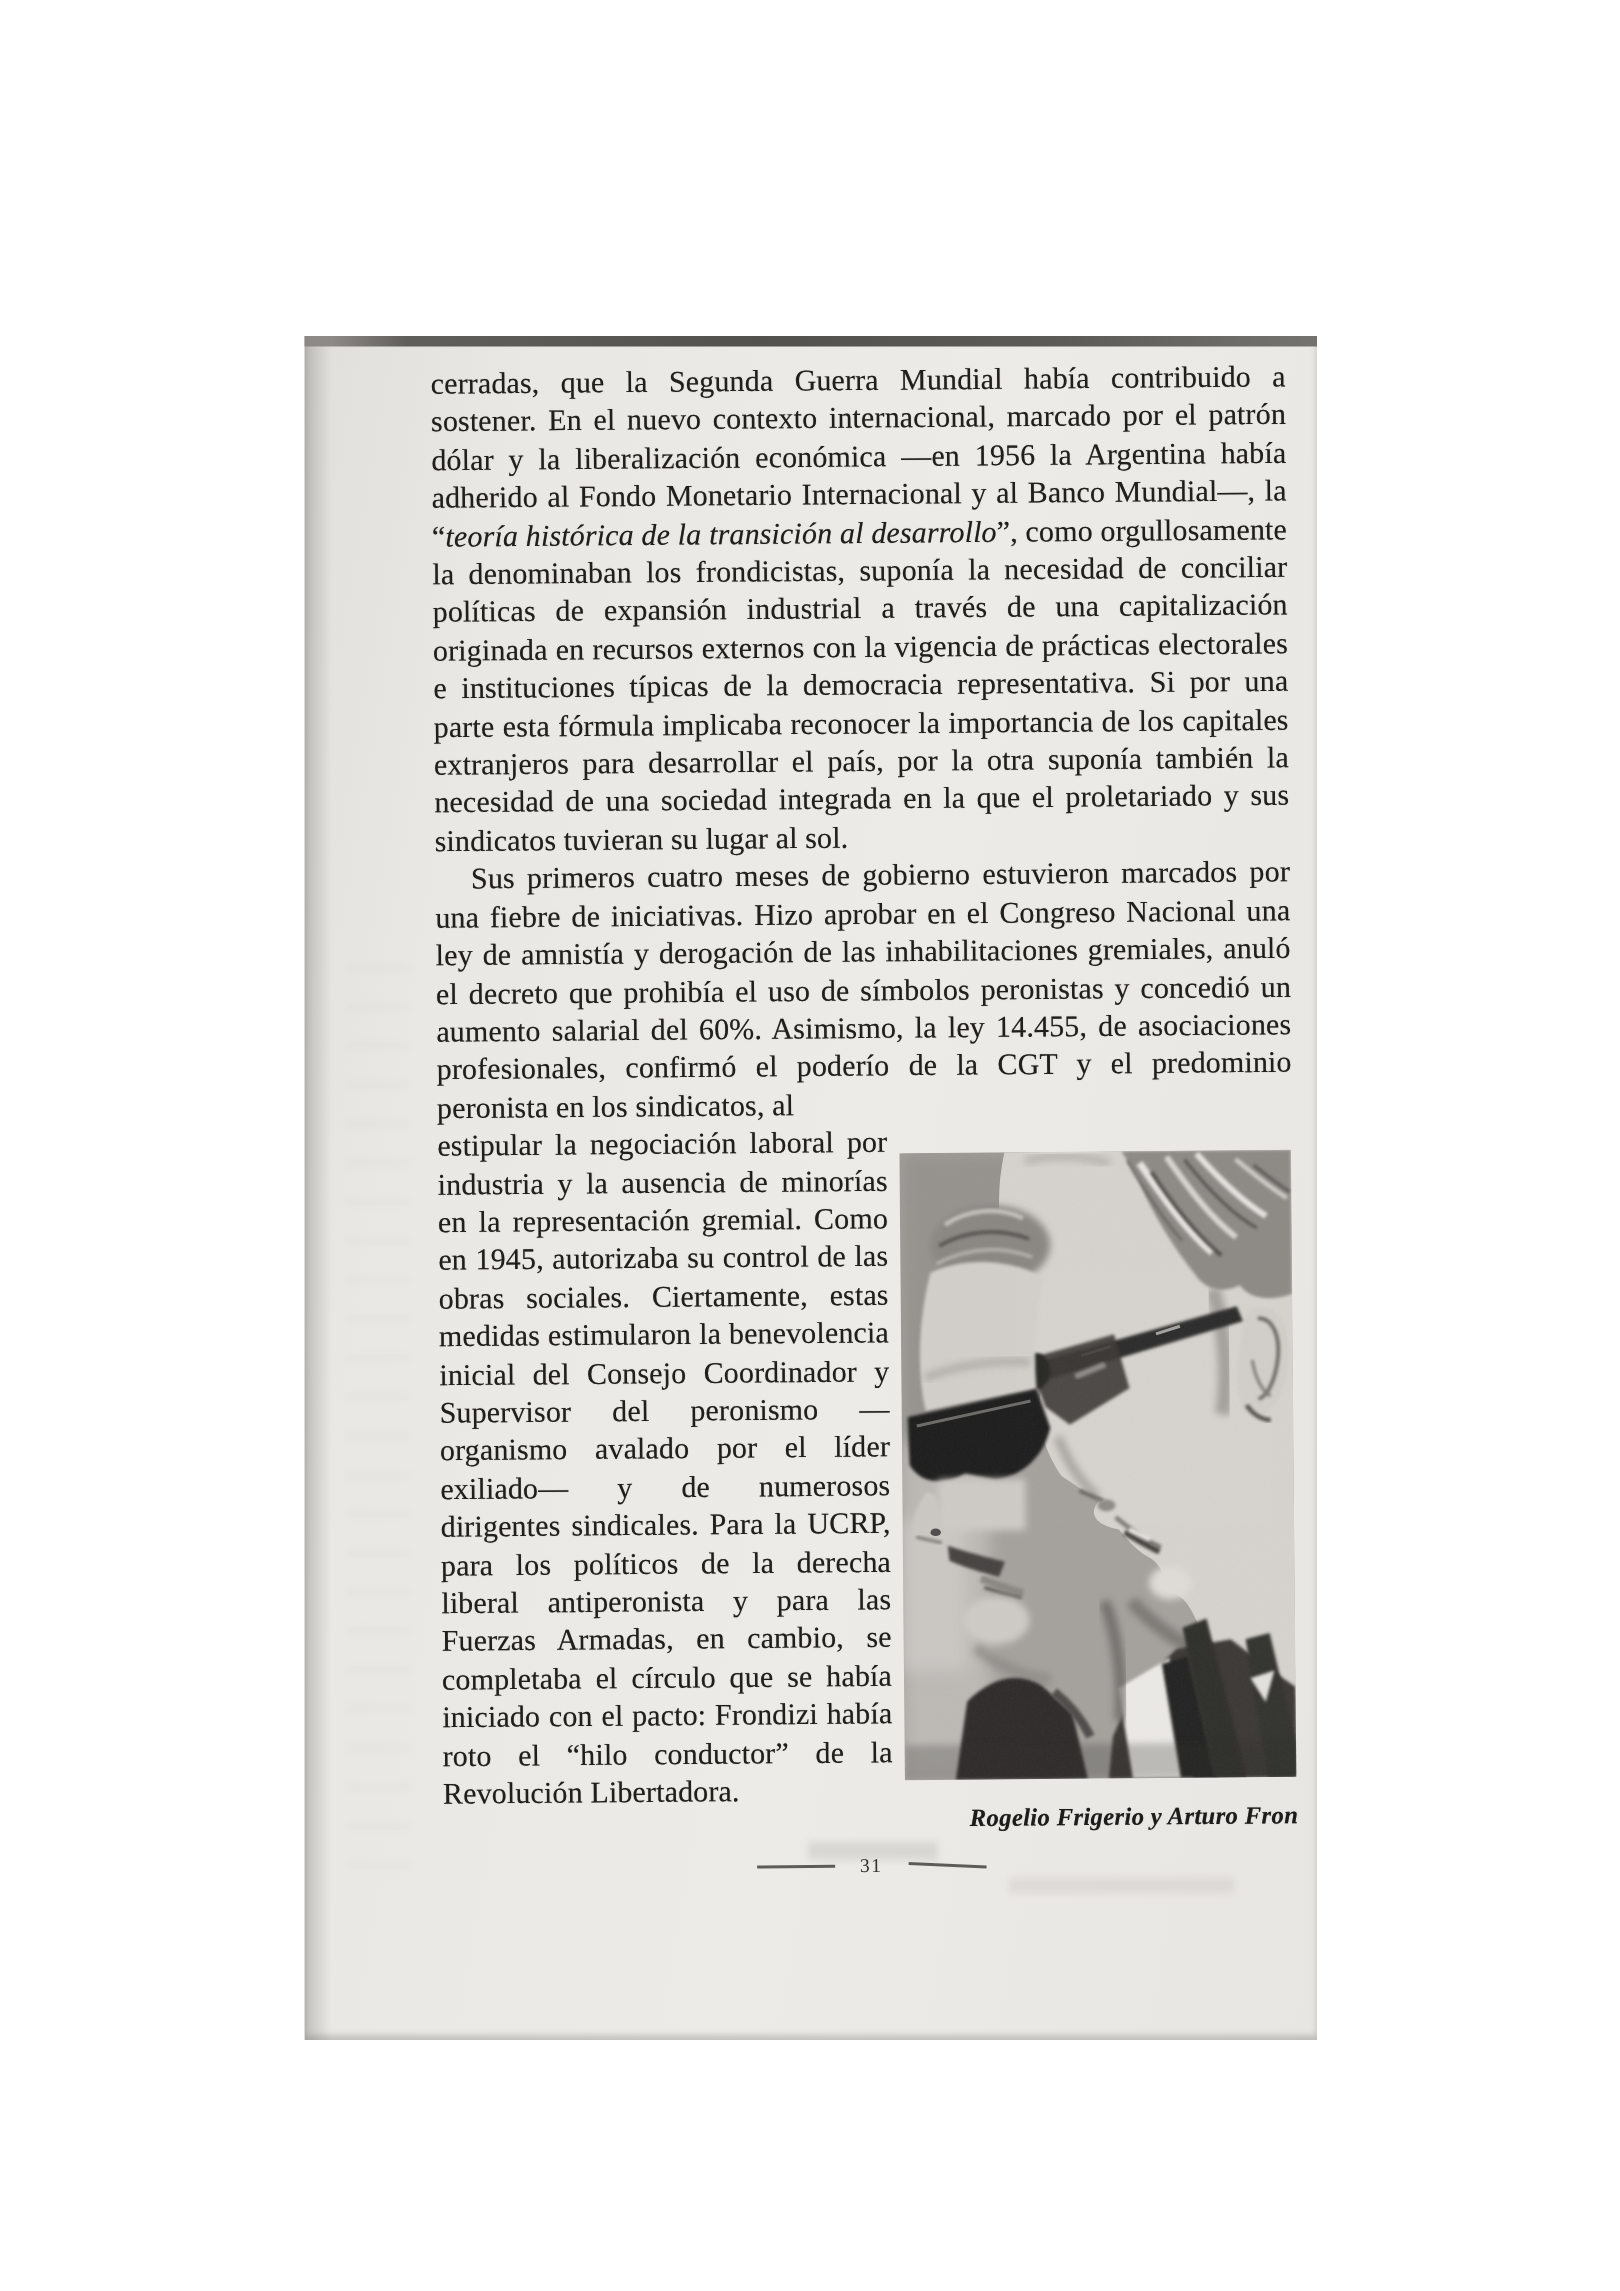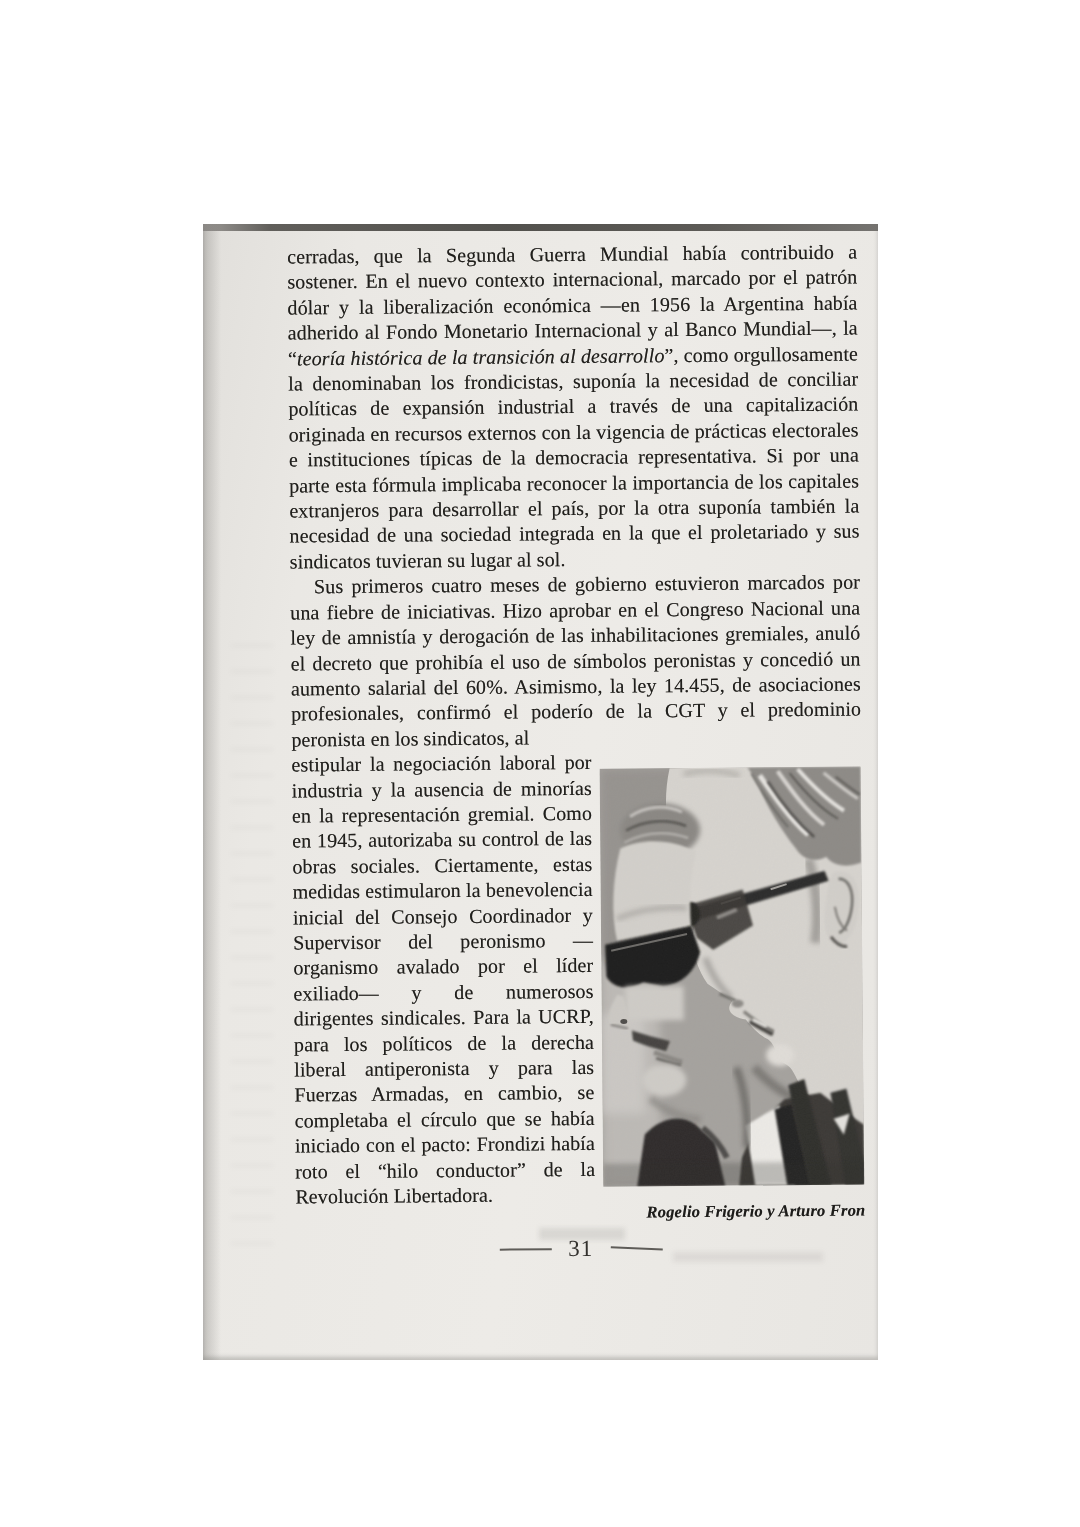--- a/index.html
+++ b/index.html
@@ -48,21 +48,21 @@
   figure{margin:0;}
   figure svg{display:block;}
   figcaption{
     margin-top:16px;font-style:italic;font-weight:bold;font-size:16.5px;
     text-align:right;letter-spacing:.2px;color:#1d1c1a;
     text-shadow:0 0 .5px rgba(32,31,28,.5);
   }
   .pageno-row{margin-top:13px;display:flex;align-items:center;justify-content:center;gap:17px;}
   .rule{display:inline-block;width:52px;height:2px;background:#5e5c58;}
   .rule-r{transform:rotate(3deg);}
-  .pageno{font-size:23px;letter-spacing:1px;color:#33312e;}
+  .pageno{font-size:13px;letter-spacing:1px;color:#33312e;}
 </style>
 </head>
 <body>
 
 <div class="page">
   <div class="top-edge"></div>
   <div class="left-edge"></div>
   <div class="bleed bleed-a"></div>
   <div class="bleed bleed-b"></div>
   <div class="bleed bleed-c"></div>

